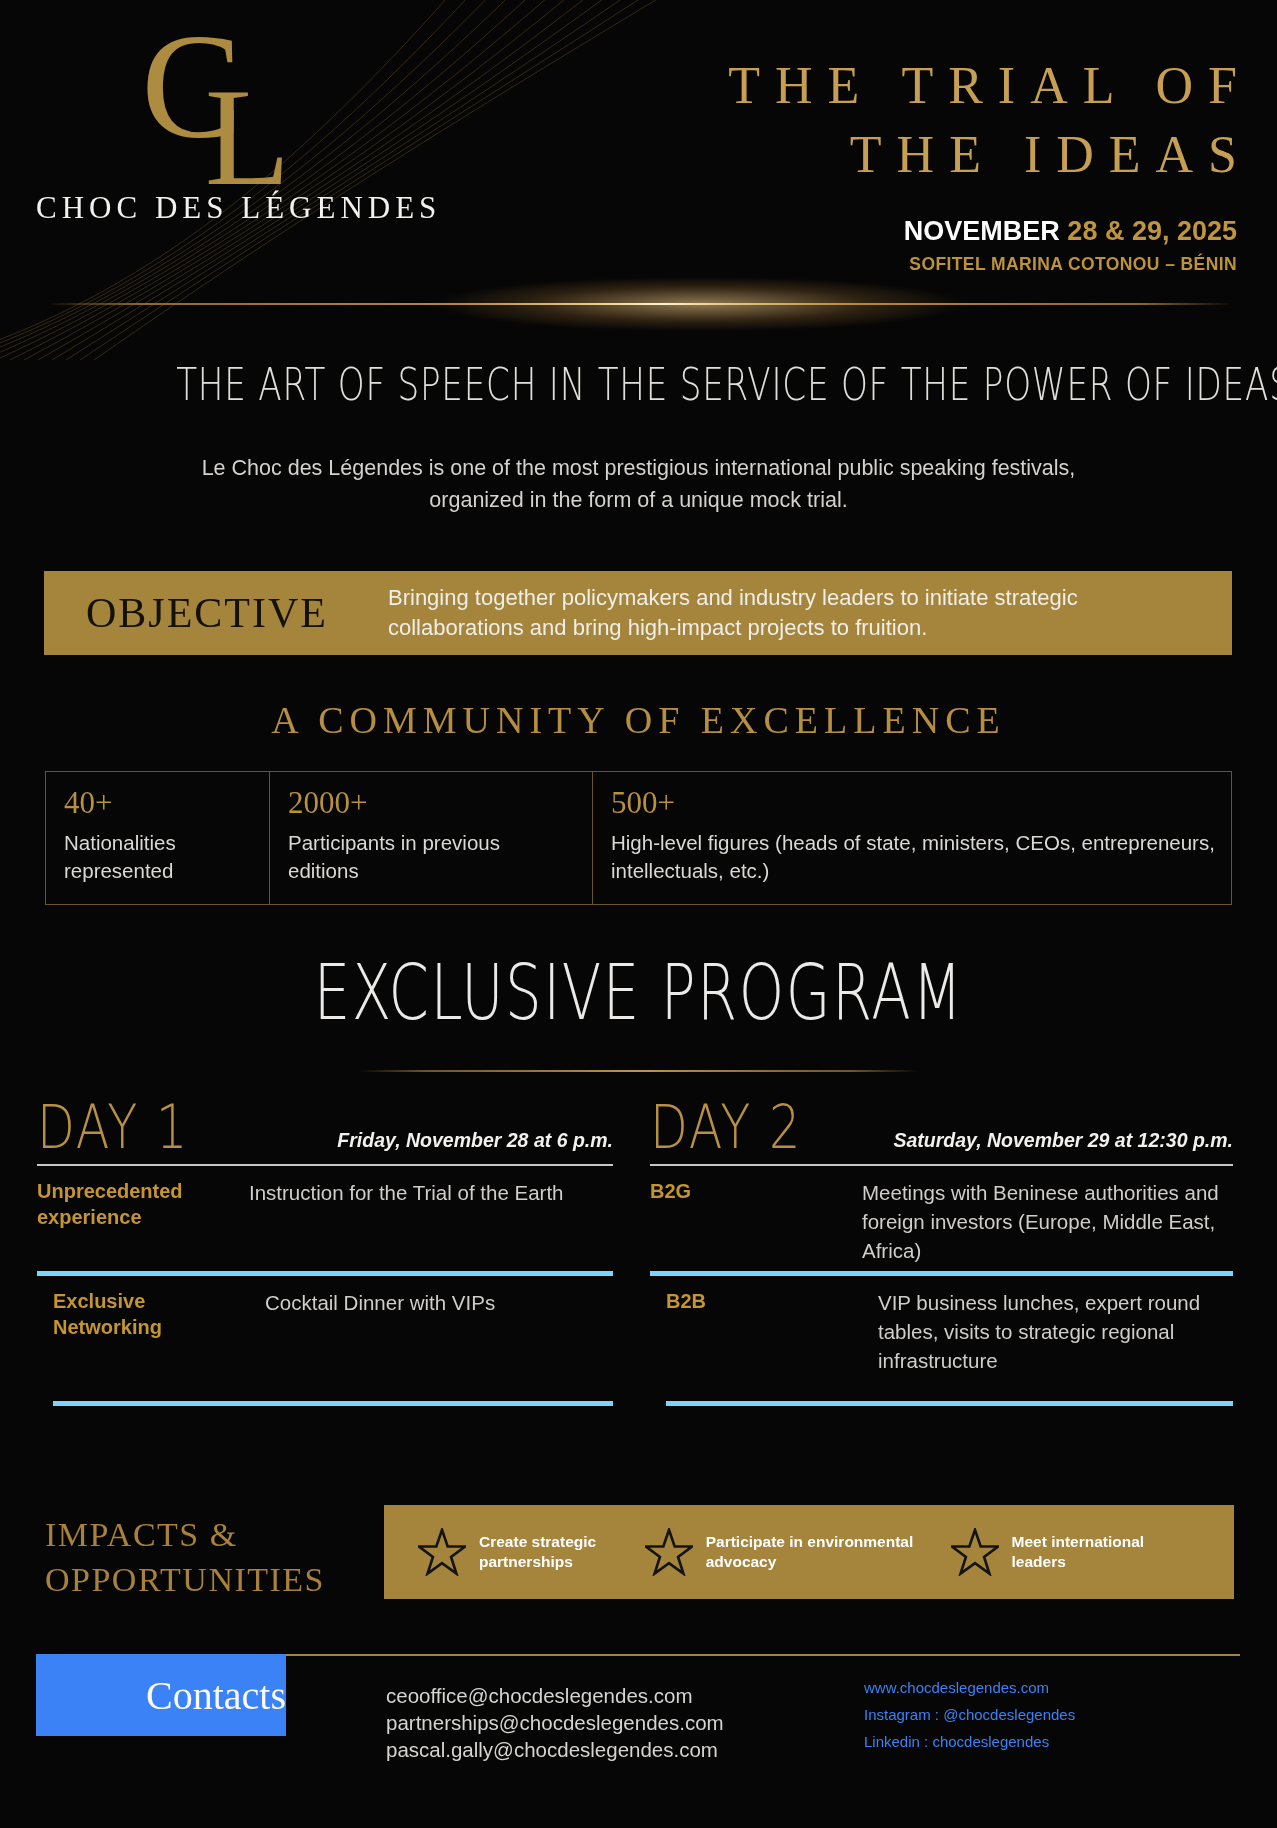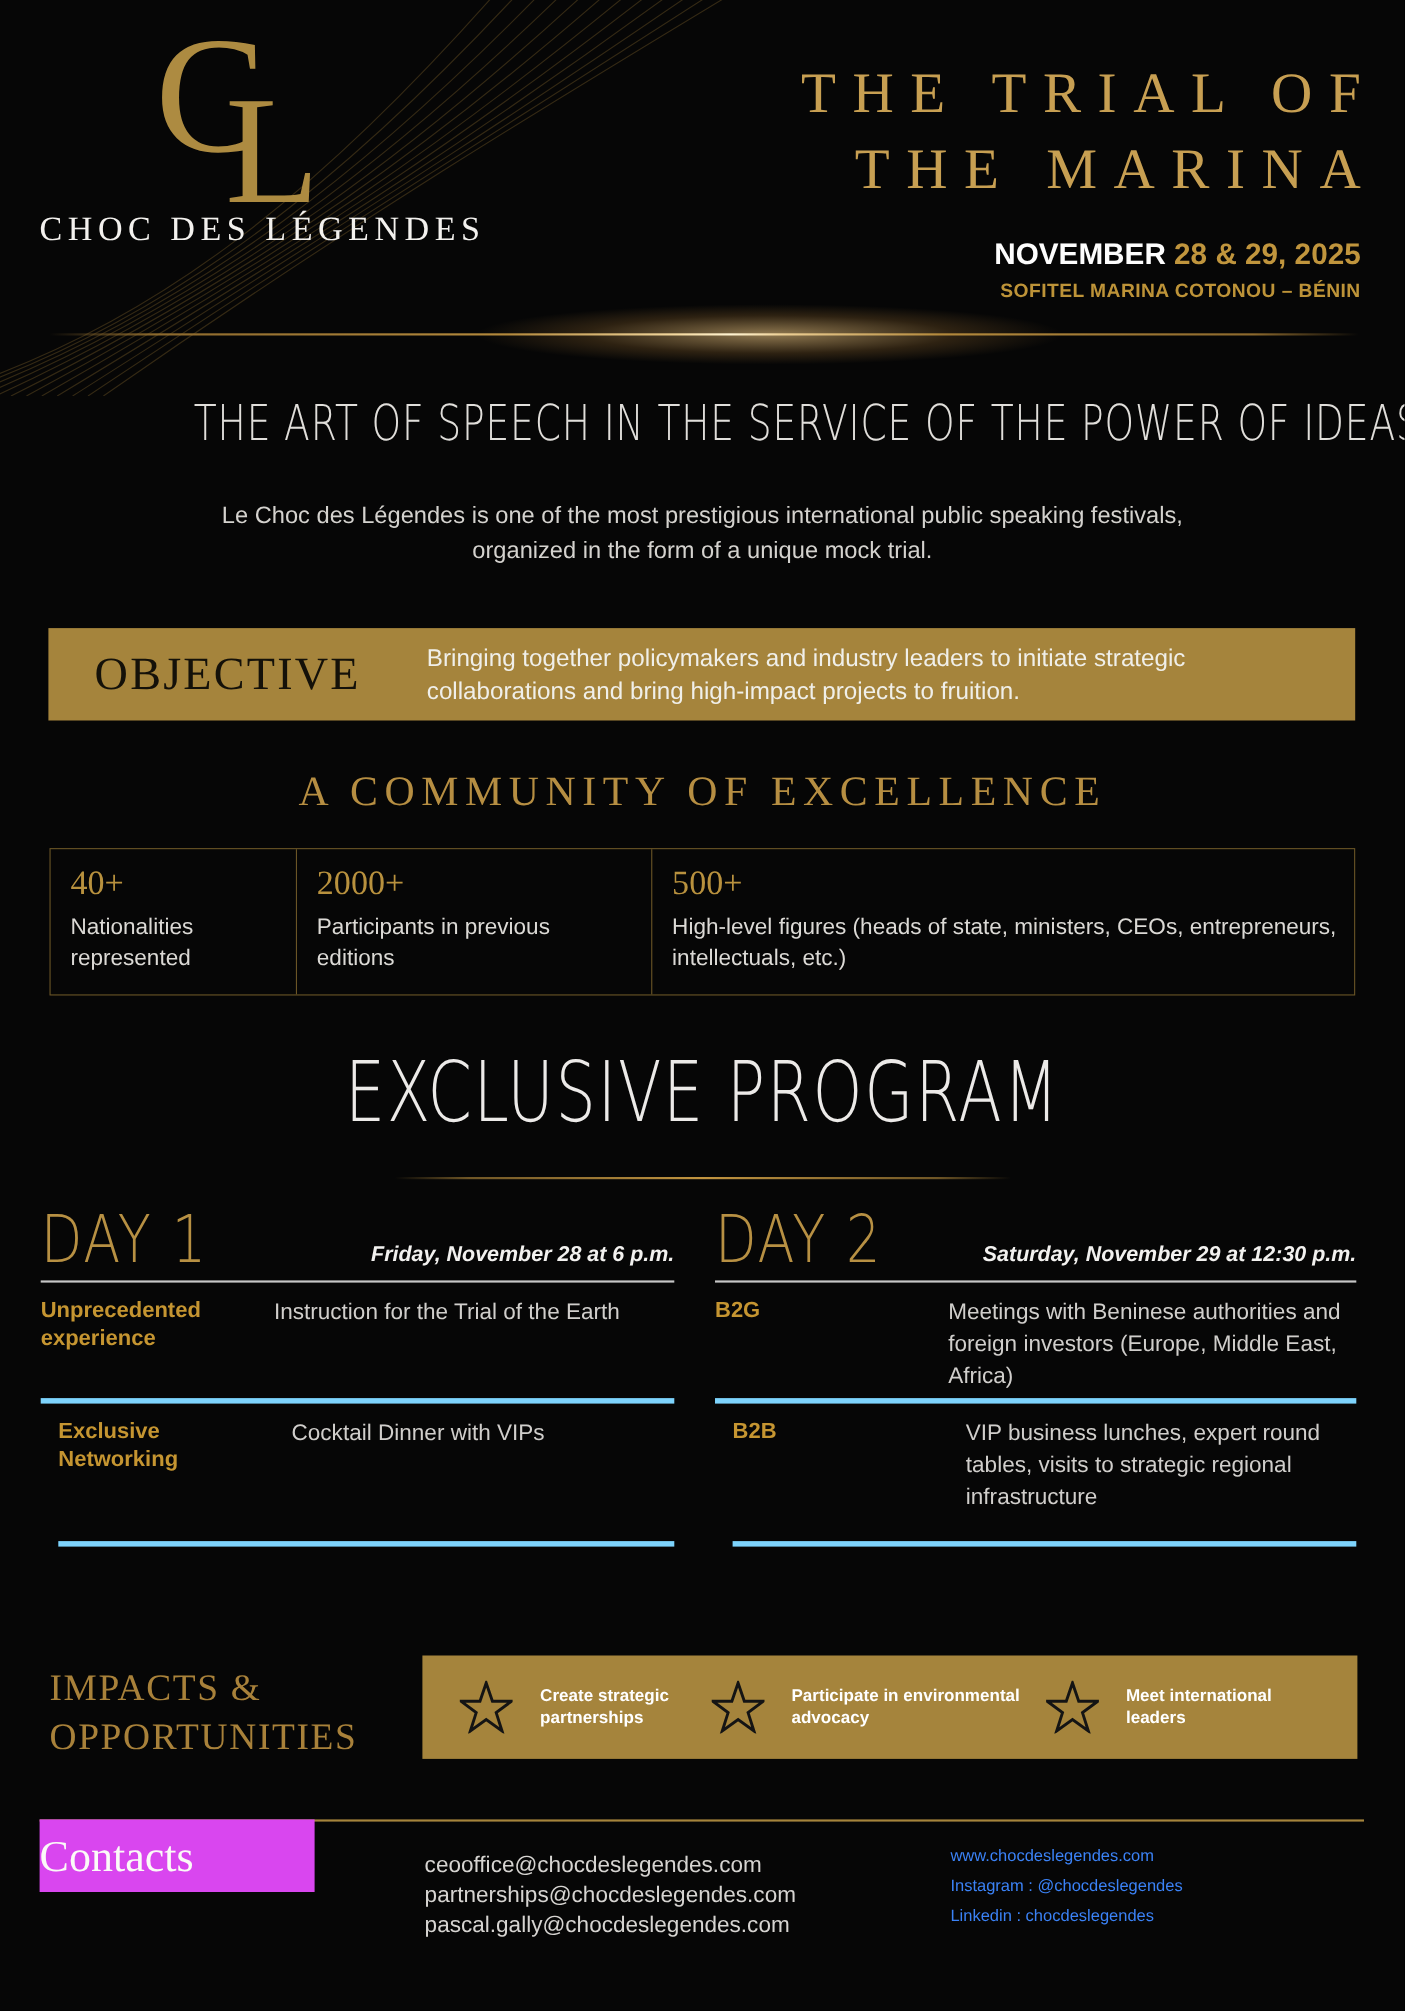--- a/index.html
+++ b/index.html
@@ -77,30 +77,30 @@
   .p-row.r1{height:110px;}
   .p-row.r2{height:130px;margin-left:16px;}
   .row-label{flex:none;width:212px;font-size:20px;font-weight:bold;color:#c59531;line-height:1.3;padding-right:14px;box-sizing:border-box;}
   .row-text{font-size:20.5px;color:#d0cecb;line-height:1.42;}
   
   .impacts{position:absolute;left:45px;top:1505px;right:43px;display:flex;}
   .impacts-title{width:339px;flex:none;font-family:"Liberation Serif",serif;font-size:34px;
     color:#a8813a;line-height:1.32;letter-spacing:1.5px;padding-top:8px;}
   .impacts-bar{flex:1;height:94px;background:#a5843c;display:flex;align-items:center;
     padding:0 34px;box-sizing:border-box;justify-content:space-between;gap:18px;}
-  .impact-item{display:flex;align-items:center;gap:25px;}
+  .impact-item{display:flex;align-items:center;gap:13px;}
   .impact-item svg{flex:none;}
   .impact-text{font-size:15.5px;font-weight:bold;color:#fff;line-height:1.3;}
   .impact-item.i1 .impact-text{max-width:150px;}
   .impact-item.i2 .impact-text{max-width:230px;}
   
   .contacts{position:absolute;left:36px;top:1654px;right:37px;height:130px;}
   .contacts-rule{position:absolute;left:0;right:0;top:0;height:2px;background:#a5843c;}
-  .contacts-box{position:absolute;left:0;top:0;width:250px;height:66px;background:#d946ef;
-    display:flex;align-items:center;justify-content:flex-start;}
+  .contacts-box{position:absolute;left:0;top:0;width:250px;height:82px;background:#3b82f6;
+    display:flex;align-items:center;justify-content:flex-end;}
   .contacts-box span{font-family:"Liberation Serif",serif;font-size:40px;color:#fbfaf7;}
   .contacts-emails{position:absolute;left:350px;top:28px;font-size:20.5px;color:#d6d4d1;line-height:27px;}
   .contacts-links{position:absolute;left:828px;top:20px;font-size:15px;color:#3b82f6;line-height:27px;}
 </style>
 </head>
 <body>
 
 <div class="page">
 
   <svg class="decor" width="760" height="360" viewBox="0 0 760 360" opacity="0.35">
@@ -120,21 +120,21 @@
 
   <svg class="logo" width="215" height="182" viewBox="0 0 230 195">
     <text x="44" y="132" font-size="162">C</text>
     <text x="112" y="182" font-size="150">L</text>
   </svg>
 
   <div class="brand">CHOC DES LÉGENDES</div>
 
   <div class="title-block">
     <div>THE TRIAL OF</div>
-    <div>THE MARINA</div>
+    <div>THE IDEAS</div>
   </div>
 
   <div class="date-line"><span class="w">NOVEMBER </span><span class="g">28 &amp; 29, 2025</span></div>
 
   <div class="venue">SOFITEL MARINA COTONOU – BÉNIN</div>
 
   <div class="glow-halo"></div>
   <div class="glow-line"></div>
 
   <div class="headline"><span class="condensed">THE ART OF SPEECH IN THE SERVICE OF THE POWER OF IDEAS</span></div>

